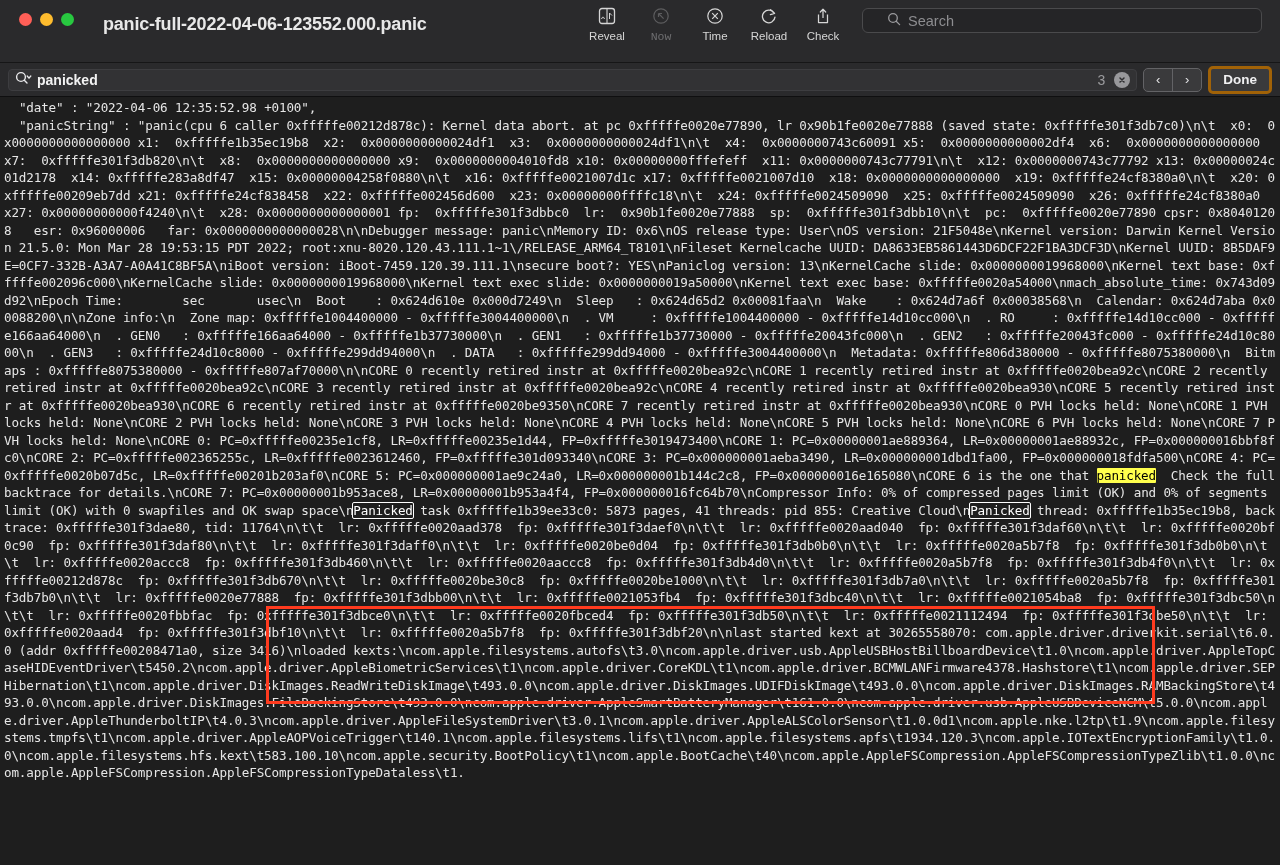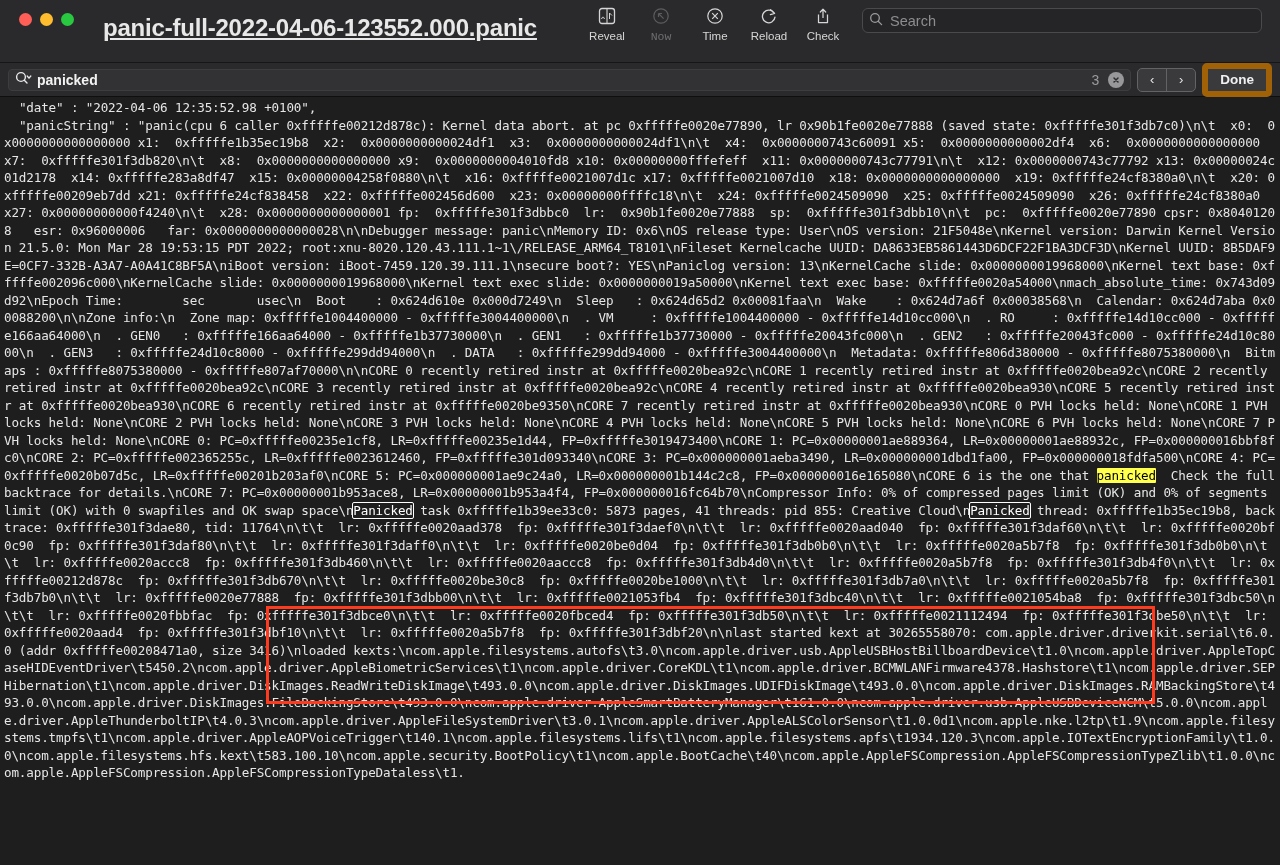--- a/index.html
+++ b/index.html
@@ -36,26 +36,25 @@
     display: block;
   }
   .tl-close  { background: #ff5f57; }
   .tl-min    { background: #febc2e; }
   .tl-max    { background: #28c840; }
 
   .win-title {
     position: absolute;
     left: 103px;
     top: 14px;
-    font-size: 24px;
+    font-size: 18px;
     font-weight: bold;
     color: #e8e8e8;
     letter-spacing: -0.2px;
     white-space: nowrap;
-    text-decoration: underline;
   }
 
   .toolbar {
     position: absolute;
     left: 580px;
     top: 4px;
     display: flex;
     align-items: flex-start;
     gap: 0;
   }
@@ -85,21 +84,21 @@
     position: absolute;
     left: 862px;
     top: 8px;
     width: 400px;
     height: 25px;
     border: 1px solid #4a4a4c;
     border-radius: 6px;
     background: #252527;
     display: flex;
     align-items: center;
-    padding: 0 6px;
+    padding: 0 24px;
     box-sizing: border-box;
     gap: 7px;
   }
   .search-placeholder {
     font-size: 14.5px;
     color: #8d8d90;
   }
 
   
   .findbar {
@@ -164,21 +163,21 @@
     align-items: center;
     justify-content: center;
     color: #e4e4e6;
     font-size: 13px;
     cursor: default;
   }
   .seg > div + div { border-left: 1px solid #636366; }
   .done-btn {
     height: 22px;
     padding: 0 12px;
-    border: 6px solid #a16207;
+    border: 3px solid #a16207;
     border-radius: 5px;
     background: #3a3a3c;
     color: #f0f0f2;
     font-size: 13.5px;
     font-weight: bold;
     display: flex;
     align-items: center;
     cursor: default;
   }
 

